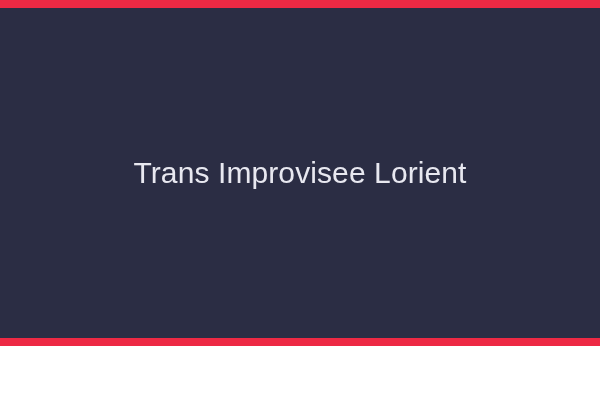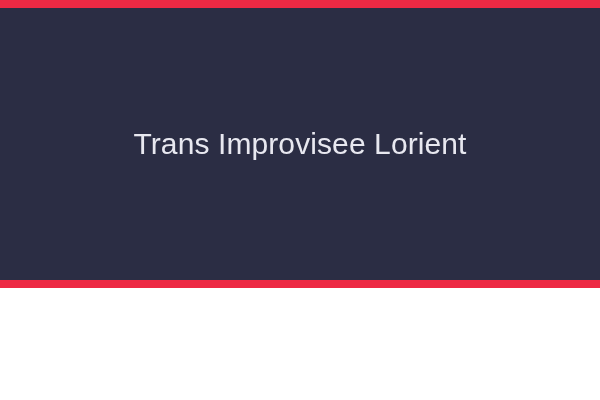--- a/index.html
+++ b/index.html
@@ -13,21 +13,21 @@
     height: 400px;
     overflow: hidden;
     background: #ffffff;
     font-family: "Liberation Sans", sans-serif;
   }
 
   .placeholder-card {
     position: relative;
     box-sizing: border-box;
     width: 600px;
-    height: 288px;
+    height: 346px;
     display: flex;
     flex-direction: column;
     background-color: #2b2d44;
   }
 
   .accent-bar {
     flex: 0 0 auto;
     width: 100%;
     height: 8px;
     background-color: #ed2944;

